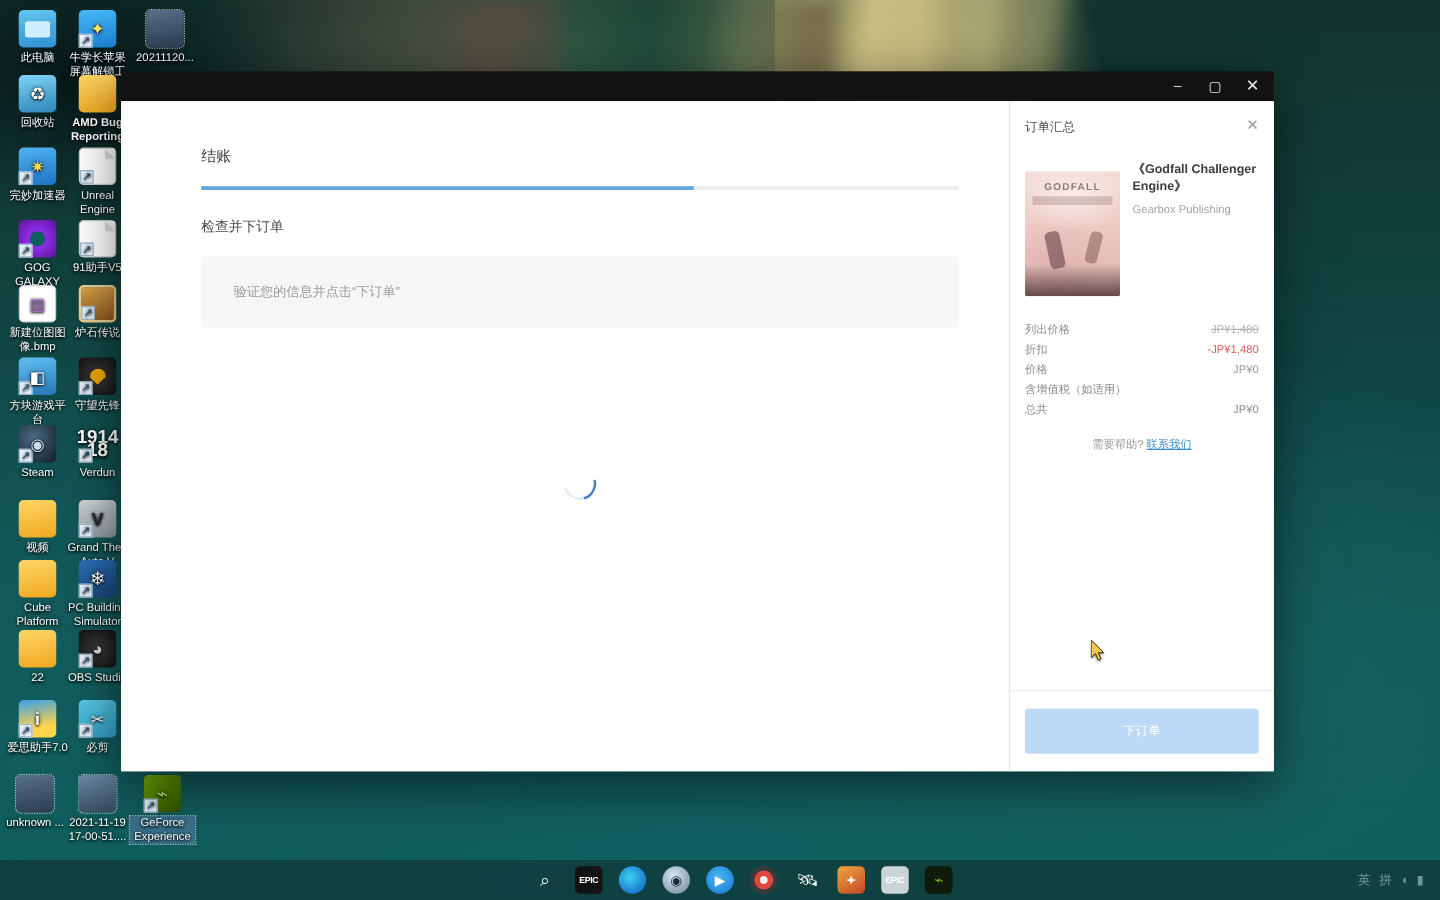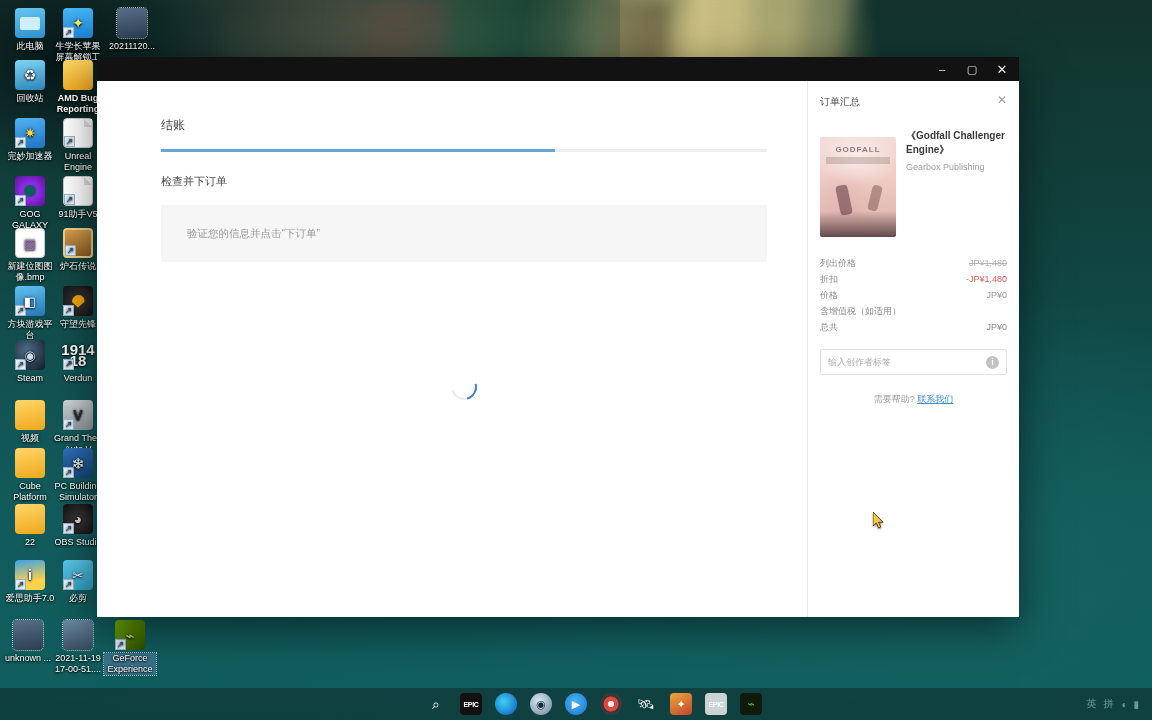--- a/index.html
+++ b/index.html
@@ -499,32 +499,31 @@
             <div class="price-row normal">
               <span class="lbl">含增值税（如适用）</span>
               <span class="val"></span>
             </div>
             <div class="price-row total">
               <span class="lbl">总共</span>
               <span class="val">JP¥0</span>
             </div>
           </div>
 
-        <div id="creator-tag">
-          <input id="creator-input" type="text" placeholder="输入创作者标签" style="">
-          <span id="info-icon">i</span>
-        </div>
 
         <div id="help-line">
           <span>需要帮助?</span>
           <span id="help-link">联系我们</span>
         </div>
 
       </div>
 
+      <div id="summary-footer">
+        <button id="place-order-btn">下订单</button>
+      </div>
     </div>
 
   </div>
 </div>
 
 <div id="taskbar">
   <div id="taskbar-items">
       <div class="tb tb-start">
         <i></i>
         <i></i>

